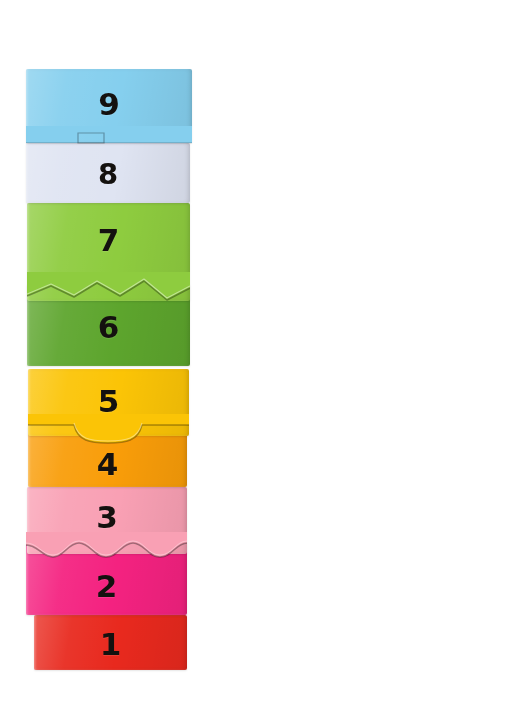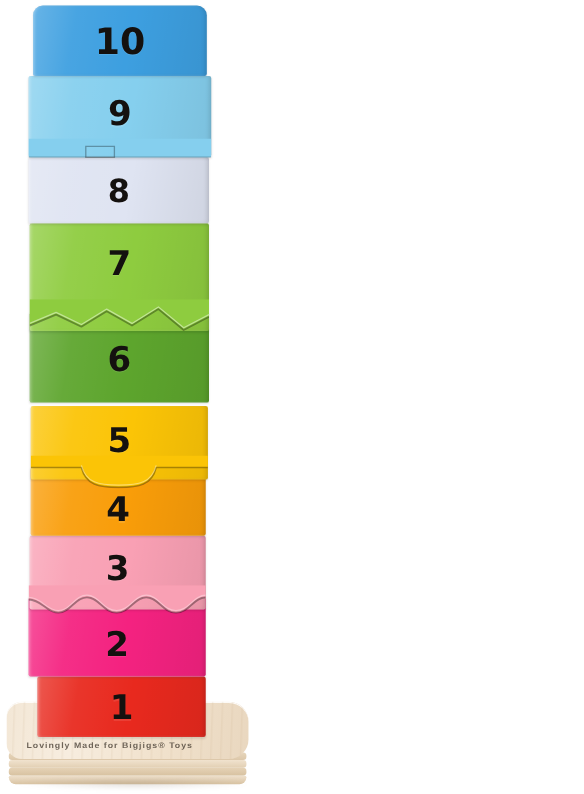--- a/index.html
+++ b/index.html
@@ -172,30 +172,20 @@
   #joint98 { left: 26px; top: 126px; width: 166px; height: 26px; }
   #joint76 { left: 27px; top: 272px; width: 163px; height: 32px; }
   #joint54 { left: 28px; top: 414px; width: 161px; height: 30px; }
   #joint32 { left: 26px; top: 532px; width: 161px; height: 30px; }
 </style>
 </head>
 <body style="background: rgb(255, 255, 255);">
 
 <div id="scene">
 
-  <div class="base-wrap">
-    <div class="base-ply ply4"></div>
-    <div class="base-ply ply3"></div>
-    <div class="base-ply ply2"></div>
-    <div class="base-ply ply1"></div>
-    <div class="base-top" style="background-color: rgb(242, 228, 209);"></div>
-    <div class="base-grain"></div>
-    <div class="base-caption">Lovingly Made for Bigjigs® Toys</div>
-    <div class="base-shadow"></div>
-  </div>
 
   <div class="tower">
 
     <div class="block" id="b1">
       <div class="face" style="background: rgb(232, 41, 30);"></div>
       <div class="sheen"></div>
       <div class="num">1</div>
     </div>
 
     <div class="block" id="b2">
@@ -239,25 +229,20 @@
       <div class="sheen"></div>
       <div class="num">8</div>
     </div>
 
     <div class="block" id="b9">
       <div class="face" style="background: rgb(133, 207, 238);"></div>
       <div class="sheen"></div>
       <div class="num">9</div>
     </div>
 
-    <div class="block" id="b10">
-      <div class="face" style="background: rgb(61, 159, 224);"></div>
-      <div class="sheen"></div>
-      <div class="num">10</div>
-    </div>
 
     <svg class="joint" id="joint98" viewBox="0 0 166 26" preserveAspectRatio="none">
       <path id="j98a" d="M0,0 H166 V17 H78 V7 H52 V17 H0 Z" fill="#85cfee"></path>
       <path id="j98b" d="M52,17 V7 H78 V17 Z" fill="none" stroke="rgba(0,0,0,0.30)" stroke-width="1.2"></path>
       <rect x="0" y="16" width="166" height="1.4" fill="rgba(0,0,0,0.14)"></rect>
     </svg>
 
     <svg class="joint" id="joint76" viewBox="0 0 163 32" preserveAspectRatio="none">
       <path id="j76a" d="M0,0 H163 V16 L140,28 L117,9 L93,24 L70,11 L47,25 L24,14 L0,24 Z" fill="#8ecc3f"></path>
       <path d="M0,24 L24,14 L47,25 L70,11 L93,24 L117,9 L140,28 L163,16" fill="none" stroke="rgba(0,0,0,0.33)" stroke-width="1.6" stroke-linejoin="round"></path>

